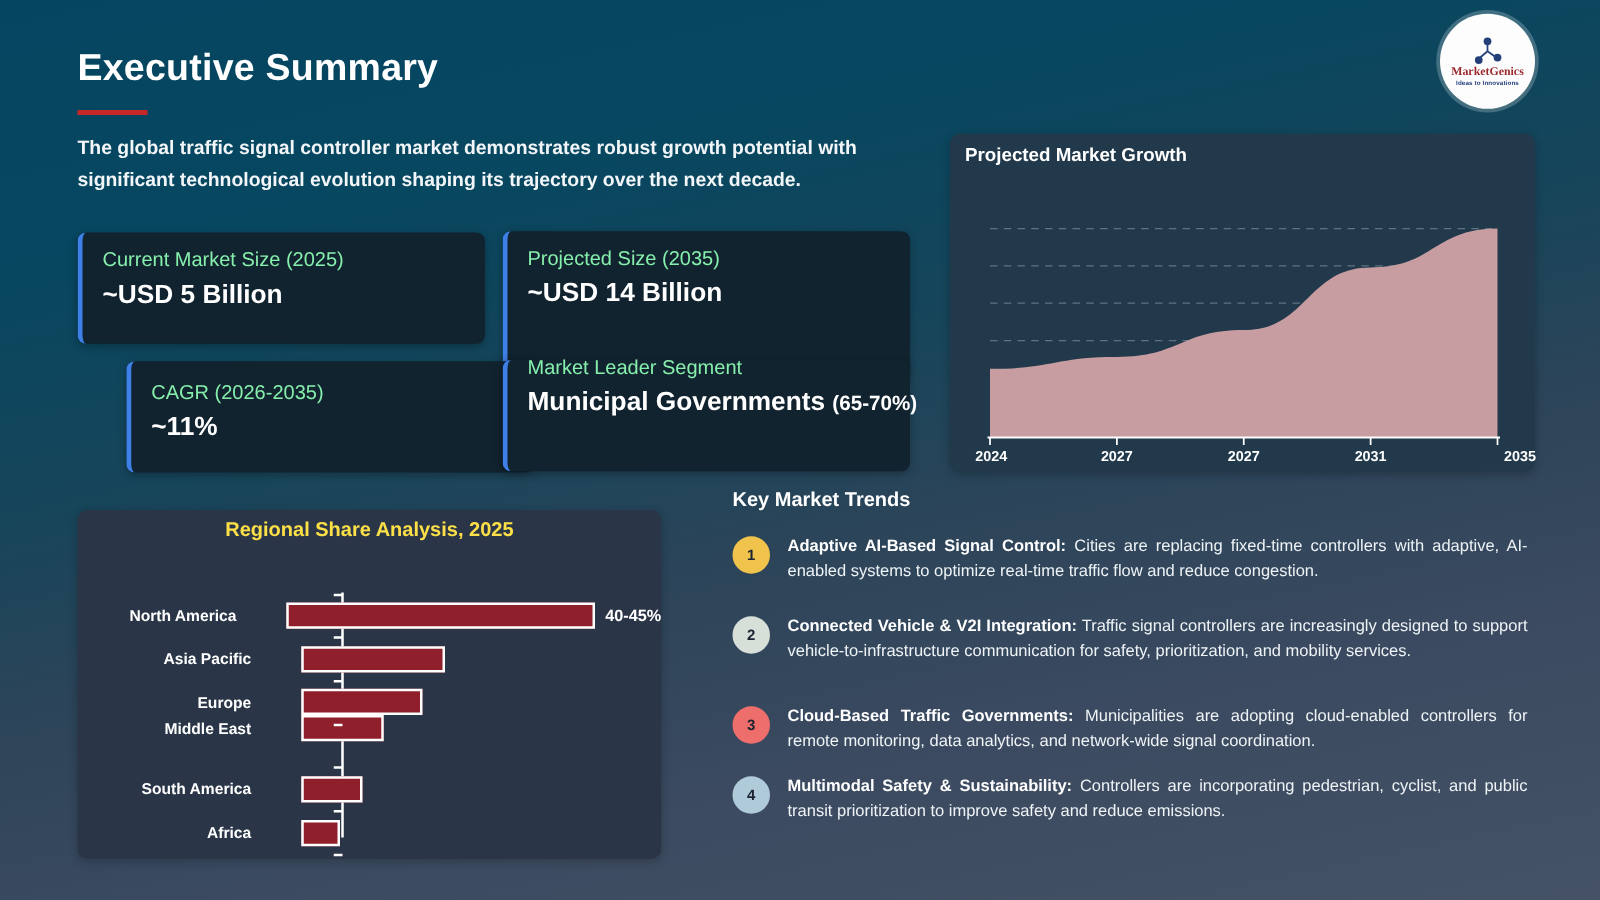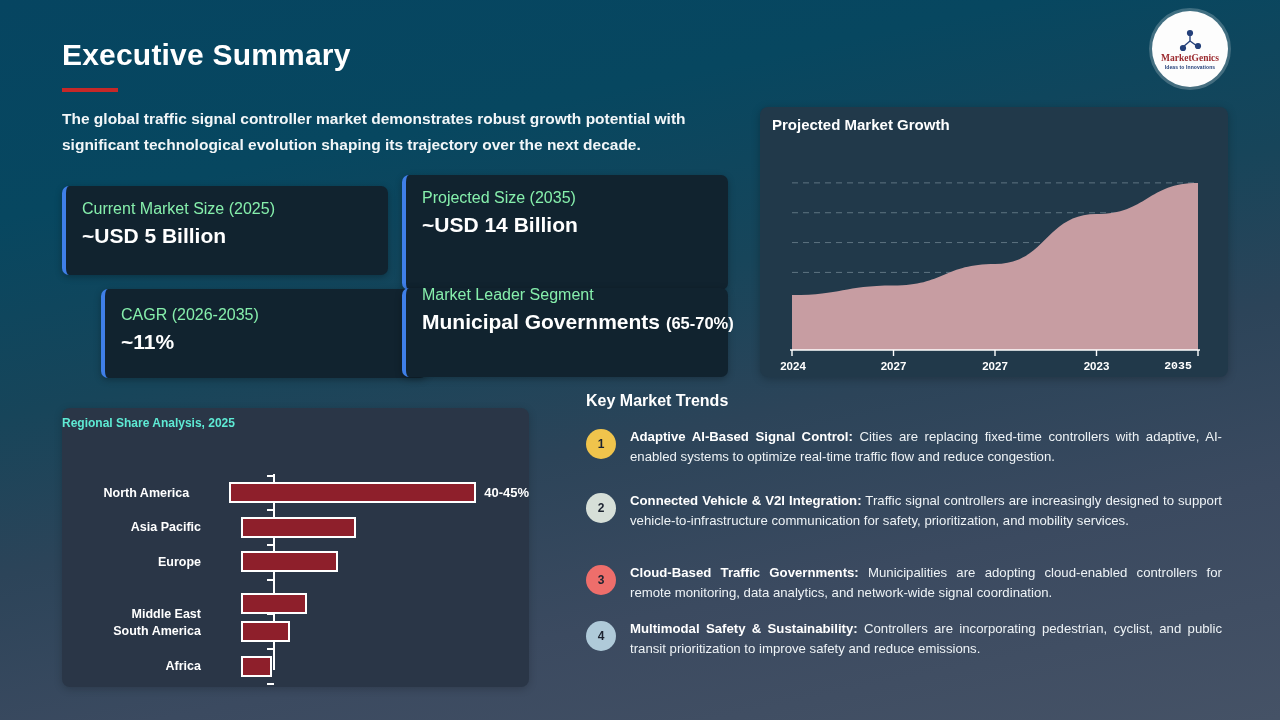--- a/index.html
+++ b/index.html
@@ -100,21 +100,21 @@
   .kpi .value {
     margin-top: 8px;
     font-size: 21px;
     font-weight: bold;
     color: #ffffff;
     line-height: 24px;
     white-space: nowrap;
   }
   .kpi .value .sub { font-size: 16.5px; }
   #kpi-0 { left: 62px;  top: 186px; width: 326px; height: 89px; }
-  #kpi-1 { left: 402px; top: 175px; width: 326px; height: 115px; }
+  #kpi-1 { left: 402px; top: 185px; width: 326px; height: 115px; }
   #kpi-2 { left: 62px;  top: 289px; width: 326px; height: 89px; }
   #kpi-3 { left: 402px; top: 288px; width: 326px; height: 89px; }
   #kpi-2 { padding-top: 19px; margin-left: 39px; }
   #kpi-3 { padding-top: 0; }
 
   
   #growth-card {
     position: absolute;
     left: 760px; top: 107px;
     width: 468px; height: 270px;
@@ -146,24 +146,24 @@
     position: absolute;
     left: 62px; top: 408px;
     width: 467px; height: 279px;
     background: #2a3647;
     border-radius: 8px;
     box-shadow: 0 2px 8px rgba(0,0,0,.2);
   }
   #region-title {
     position: absolute;
     left: 0; top: 8px; width: 467px;
-    text-align: left;
-    font-size: 12px;
-    font-weight: bold;
-    color: #5eead4;
+    text-align: center;
+    font-size: 16px;
+    font-weight: bold;
+    color: #fde047;
   }
   #region-plot { position: absolute; left: 0; top: 50px; width: 467px; height: 225px; }
   .bar-row {
     position: absolute;
     left: 0; width: 467px; height: 35px;
     display: flex;
     align-items: center;
   }
   .bar-label {
     width: 150px;
@@ -301,21 +301,21 @@
           <line x1="32" x2="438" y1="107.5625" y2="107.5625" stroke="#8fa3ae" stroke-width="1" stroke-dasharray="6 5" opacity=".55"></line>
           <line x1="32" x2="438" y1="137.40625" y2="137.40625" stroke="#8fa3ae" stroke-width="1" stroke-dasharray="6 5" opacity=".55"></line>
           <path d="M 32 160.0875 C 82.75 160.0875 82.75 150.5375 133.5 150.5375 C 184.25 150.5375 184.25 129.05 235 129.05 C 285.75 129.05 285.75 78.9125 336.5 78.9125 C 387.25 78.9125 387.25 47.875 438 47.875 L 438 215 L 32 215 Z" fill="#c79da2"></path>
           <line x1="30" x2="440" y1="215" y2="215" stroke="#ffffff" stroke-width="1.6"></line>
           <line x1="32" x2="32" y1="215" y2="221" stroke="#ffffff" stroke-width="1.4"></line>
           <line x1="133.5" x2="133.5" y1="215" y2="221" stroke="#ffffff" stroke-width="1.4"></line>
           <line x1="235" x2="235" y1="215" y2="221" stroke="#ffffff" stroke-width="1.4"></line>
           <line x1="336.5" x2="336.5" y1="215" y2="221" stroke="#ffffff" stroke-width="1.4"></line>
           <line x1="438" x2="438" y1="215" y2="221" stroke="#ffffff" stroke-width="1.4"></line>
         </svg>
-    <div class="growth-xlabel" style="left: 33px;">2024</div><div class="growth-xlabel" style="left: 133.5px;">2027</div><div class="growth-xlabel" style="left: 235px;">2027</div><div class="growth-xlabel" style="left: 336.5px;">2023</div><div class="growth-xlabel" style="left: 418px; font-family: Liberation Mono, monospace;">2035</div></div>
+    <div class="growth-xlabel" style="left: 33px;">2024</div><div class="growth-xlabel" style="left: 133.5px;">2027</div><div class="growth-xlabel" style="left: 235px;">2027</div><div class="growth-xlabel" style="left: 336.5px;">2031</div><div class="growth-xlabel" style="left: 456px;">2035</div></div>
   </div>
 
   <div id="region-card">
     <div id="region-title">Regional Share Analysis, 2025</div>
     <div id="region-plot">
       <div id="region-axis"></div>
       <div id="region-rows">
           <div class="bar-row" style="top: 17px;">
             <div class="bar-label">North America</div>
             <div class="bar-track">
@@ -328,21 +328,21 @@
             <div class="bar-track">
               <div class="bar-fill" style="width: 115px; background: rgb(142, 31, 43); border-color: rgb(255, 255, 255);"></div>
             </div>
           </div>
           <div class="bar-row" style="top: 86.4px;">
             <div class="bar-label">Europe</div>
             <div class="bar-track">
               <div class="bar-fill" style="width: 97px; background: rgb(142, 31, 43); border-color: rgb(255, 255, 255);"></div>
             </div>
           </div>
-          <div class="bar-row" style="top: 128px; align-items: flex-end;">
+          <div class="bar-row" style="top: 107px;">
             <div class="bar-label">Middle East</div>
             <div class="bar-track">
               <div class="bar-fill" style="width: 66px; background: rgb(142, 31, 43); border-color: rgb(255, 255, 255);"></div>
             </div>
           </div>
           <div class="bar-row" style="top: 155.8px;">
             <div class="bar-label">South America</div>
             <div class="bar-track">
               <div class="bar-fill" style="width: 49px; background: rgb(142, 31, 43); border-color: rgb(255, 255, 255);"></div>
             </div>

